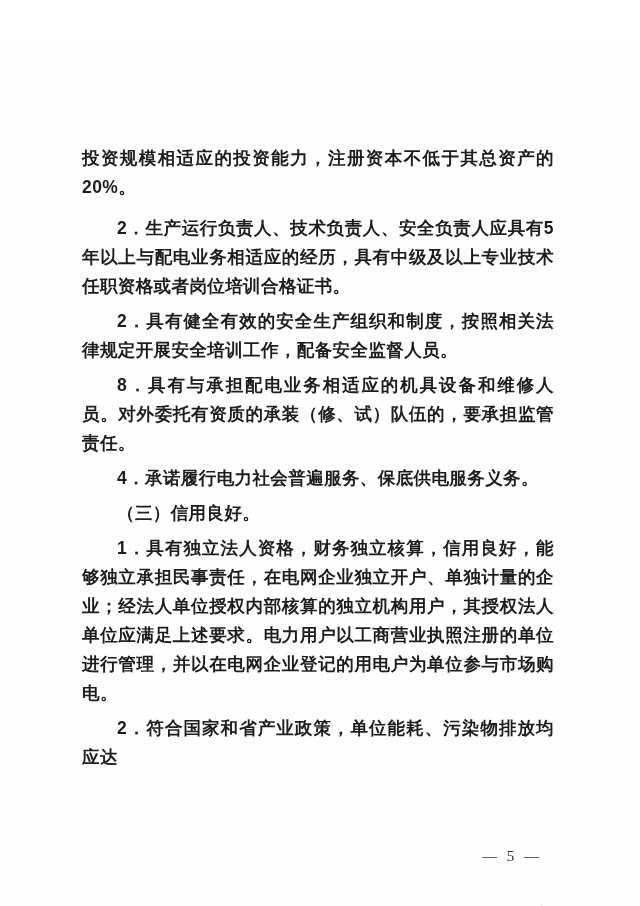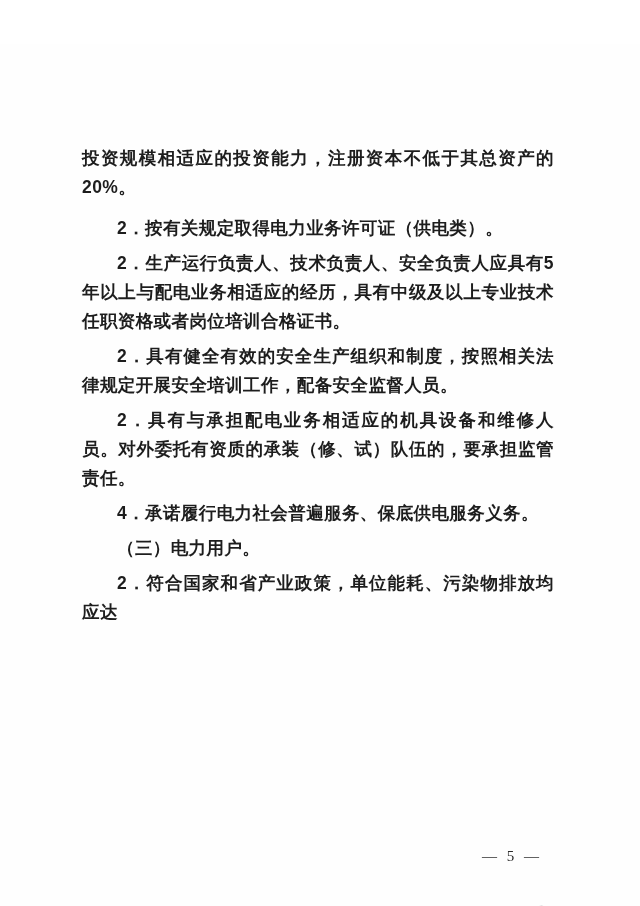--- a/index.html
+++ b/index.html
@@ -67,26 +67,26 @@
     display: block;
   }
 </style>
 </head>
 <body>
 
 <div class="page">
 
   <div class="text-block">
     <p class="first-para">投资规模相适应的投资能力，注册资本不低于其总资产的20%。</p>
-    <p class="indent">2．按有关规定取得电力业务许可证（供电类）。</p>
     <p class="indent">2．生产运行负责人、技术负责人、安全负责人应具有5年以上与配电业务相适应的经历，具有中级及以上专业技术任职资格或者岗位培训合格证书。</p>
     <p class="indent">2．具有健全有效的安全生产组织和制度，按照相关法律规定开展安全培训工作，配备安全监督人员。</p>
-    <p class="indent">2．具有与承担配电业务相适应的机具设备和维修人员。对外委托有资质的承装（修、试）队伍的，要承担监管责任。</p>
+    <p class="indent">8．具有与承担配电业务相适应的机具设备和维修人员。对外委托有资质的承装（修、试）队伍的，要承担监管责任。</p>
     <p class="indent">4．承诺履行电力社会普遍服务、保底供电服务义务。</p>
-    <p class="indent">（三）电力用户。</p>
+    <p class="indent">（三）信用良好。</p>
+    <p class="indent">1．具有独立法人资格，财务独立核算，信用良好，能够独立承担民事责任，在电网企业独立开户、单独计量的企业；经法人单位授权内部核算的独立机构用户，其授权法人单位应满足上述要求。电力用户以工商营业执照注册的单位进行管理，并以在电网企业登记的用电户为单位参与市场购电。</p>
     <p class="indent">2．符合国家和省产业政策，单位能耗、污染物排放均应达</p>
   </div>
 
   <div class="page-number">— 5 —</div>
 
   <div class="watermark">
     <span>
       <svg width="30" height="26" viewBox="0 0 34 30" fill="none" xmlns="http://www.w3.org/2000/svg">
         <path d="M8 15 C4 12, 3 6, 8 3 C13 1, 16 5, 14 9" stroke="#cccccc" stroke-width="1.4" fill="none"></path>
         <circle cx="19" cy="17" r="10" stroke="#cccccc" stroke-width="1.4" fill="none"></circle>

